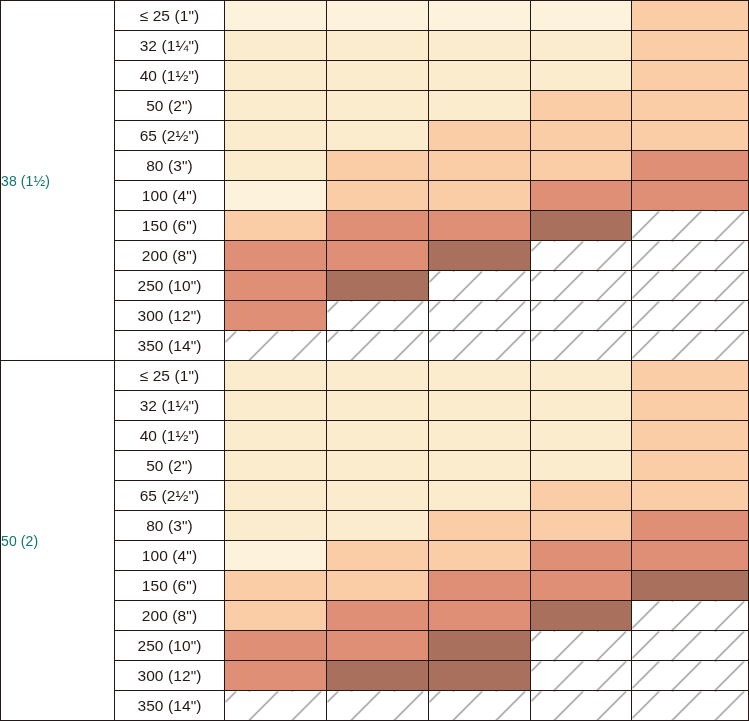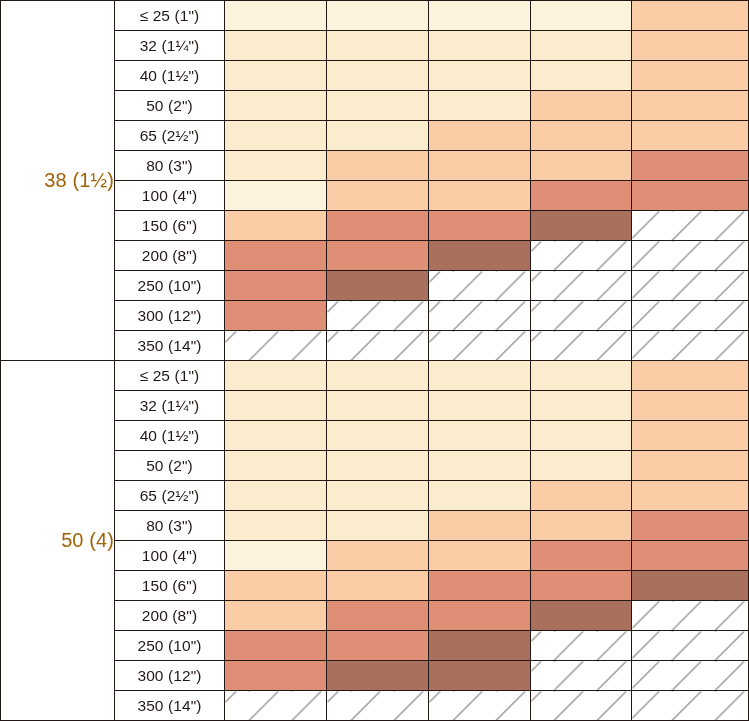--- a/index.html
+++ b/index.html
@@ -30,24 +30,24 @@
   
   col.c-group{width:114px;}
   col.c-size{width:110px;}
   col.c-d1{width:102px;}
   col.c-d2{width:102px;}
   col.c-d3{width:102px;}
   col.c-d4{width:101px;}
   col.c-d5{width:118px;}
 
   td.group-label{
-    text-align:right;
+    text-align:left;
     vertical-align:middle;
-    font-size:20px;
-    color:#a16207;
+    font-size:14px;
+    color:#0f766e;
     background:#ffffff;
     letter-spacing:0.1px;
   }
   td.size-label{
     text-align:center;
     vertical-align:middle;
     font-size:15.5px;
     color:#231815;
     background:#ffffff;
     height:30px;
@@ -191,21 +191,21 @@
         </tr>
         <tr>
           <td class="size-label">350 (14")</td>
           <td class="cell hatch"></td>
           <td class="cell hatch"></td>
           <td class="cell hatch"></td>
           <td class="cell hatch"></td>
           <td class="cell hatch"></td>
         </tr>
         <tr>
-          <td class="group-label" rowspan="12">50 (4)</td>
+          <td class="group-label" rowspan="12">50 (2)</td>
           <td class="size-label">≤ 25 (1")</td>
           <td class="cell lv2"></td>
           <td class="cell lv2"></td>
           <td class="cell lv2"></td>
           <td class="cell lv2"></td>
           <td class="cell lv4"></td>
         </tr>
         <tr>
           <td class="size-label">32 (1¼")</td>
           <td class="cell lv2"></td>

